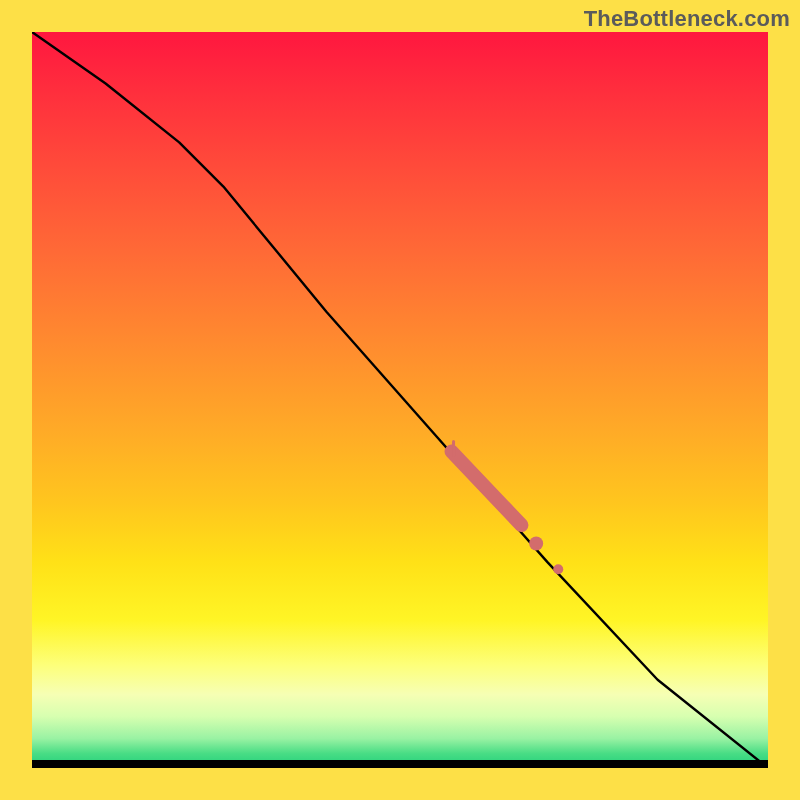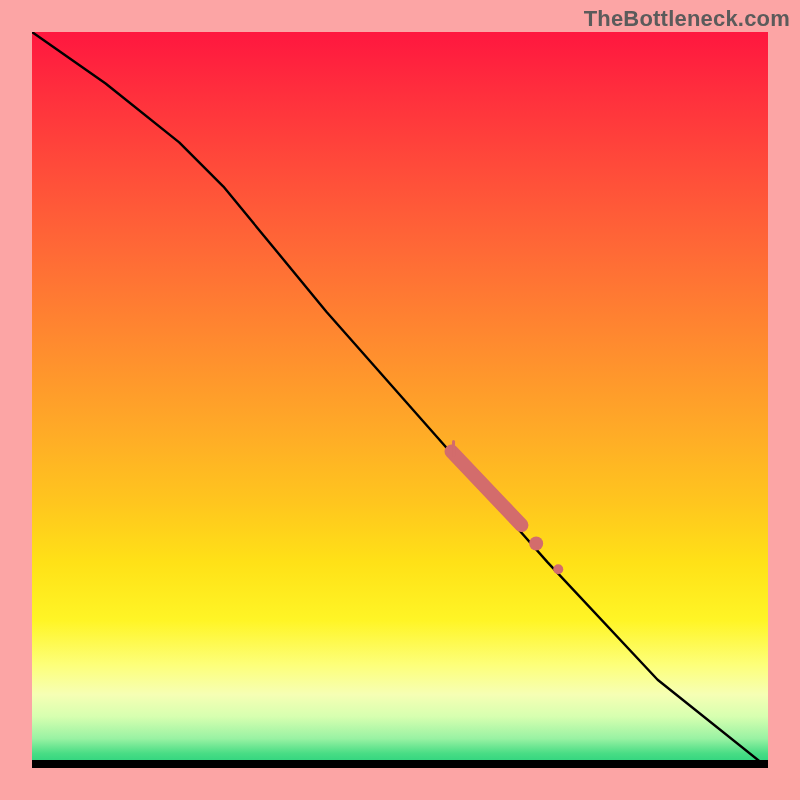--- a/index.html
+++ b/index.html
@@ -8,21 +8,21 @@
     width: 800px;
     height: 800px;
     background: #000;
     overflow: hidden;
     font-family: Arial, Helvetica, sans-serif;
   }
   .stage {
     position: relative;
     width: 800px;
     height: 800px;
-    background: #fca5a5;
+    background: #fde047;
   }
   .plot {
     position: absolute;
     left: 32px;
     top: 32px;
     width: 736px;
     height: 736px;
   }
   .gradient {
     position: absolute;

